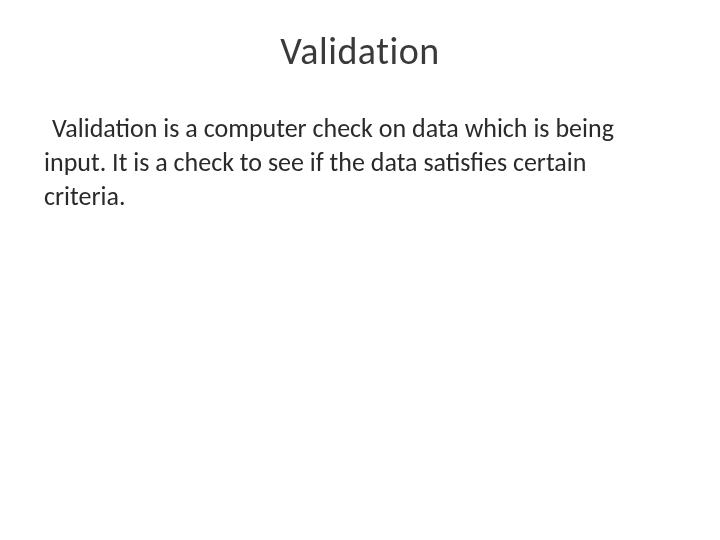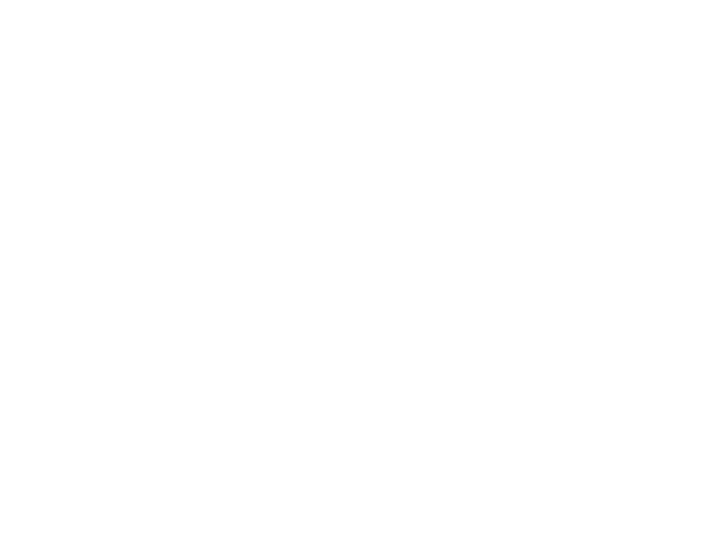--- a/index.html
+++ b/index.html
@@ -35,13 +35,15 @@
       line-height: 1.3;
       text-indent: 8px;
       padding-left: 4px;
       padding-right: 10px;
     }
   </style>
 </head>
 <body>
 
 <div class="slide">
+  <h1 class="title">Validation</h1>
+  <p class="body-text">Validation is a computer check on data which is being input. It is a check to see if the data satisfies certain criteria.</p>
 </div>
 
 </body></html>

